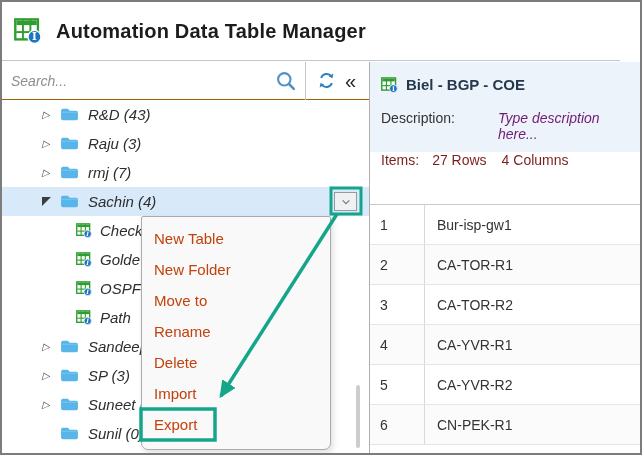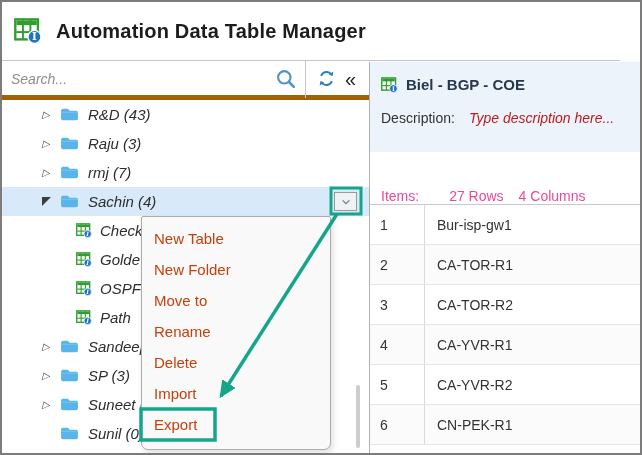--- a/index.html
+++ b/index.html
@@ -10,21 +10,21 @@
   }
   .frame::after{content:"";position:absolute;inset:0;border:2px solid #7c7c7c;pointer-events:none;z-index:40;}
 
   
   .header{position:absolute;left:2px;top:2px;width:618px;height:59px;border-bottom:1px solid #c6c6c6;
           display:flex;align-items:center;background:#fff;}
   .app-icon{width:28px;height:26px;margin-left:12px;flex:none;}
   .app-title{margin-left:14px;font-size:20px;font-weight:700;color:#1c1c1c;letter-spacing:.2px;}
 
   
-  .search-row{position:absolute;left:2px;top:62px;width:367px;height:38px;border-bottom:5px solid #a16207;
+  .search-row{position:absolute;left:2px;top:62px;width:367px;height:38px;border-bottom:1px solid #a16207;
               display:flex;align-items:center;background:#fff;}
   .search-input{flex:1;border:none;outline:none;padding:0 4px 0 9px;font-size:14px;color:#333;
                 font-family:"Liberation Sans",sans-serif;background:transparent;min-width:0;}
   .search-input::placeholder{color:#8e8e8e;font-style:italic;}
   .mag-icon{width:22px;height:22px;margin-right:8px;flex:none;}
   .v-div{width:1px;height:38px;background:#c6c6c6;flex:none;}
   .refresh-icon{width:19px;height:19px;margin:0 9px 0 11px;flex:none;}
   .collapse-icon{font-size:20px;color:#1f1f1f;margin-right:13px;line-height:1;flex:none;}
   .collapse-icon::before{content:"\00AB";}
 
@@ -47,24 +47,24 @@
   .drop-btn svg{width:16px;height:12px;}
 
   .tree-scroll{position:absolute;left:356px;top:385px;width:4px;height:63px;background:#cdcdcd;border-radius:2px;z-index:3;}
 
   
   .right-panel{position:absolute;left:369px;top:62px;width:271px;height:454px;border-left:1px solid #b0b0b0;background:#fff;}
   .info-header{height:90px;background:#edf3fa;}
   .title-row{display:flex;align-items:center;padding:14px 0 0 11px;}
   .title-row .tbl-icon{width:17px;height:16px;margin-right:8px;}
   .panel-title{font-size:15px;font-weight:700;color:#25384b;}
-  .desc-row{display:flex;align-items:baseline;padding-left:11px;margin-top:17px;font-size:14px;color:#333;}
-  .desc-ph{margin-left:14px;font-style:italic;color:#b91c1c;}
-  .items-row{height:52px;display:flex;align-items:flex-end;padding-left:11px;font-size:14px;color:#ec4899;background:#fff;}
-  .items-count{margin-left:30px;}
+  .desc-row{display:flex;align-items:baseline;padding-left:11px;margin-top:17px;font-size:14px;color:#333;gap:29px;}
+  .desc-ph{margin-left:14px;font-style:italic;color:#701a75;}
+  .items-row{height:52px;display:flex;align-items:flex-start;padding-left:11px;font-size:14px;color:#7f1d1d;background:#fff;}
+  .items-count{margin-left:13px;}
   .cols-count{margin-left:15px;}
 
   .dtable{border-top:1px solid #c9c9c9;}
   .dt-head{height:39px;display:flex;background:#f4f4f4;border-bottom:1px solid #d5d5d5;}
   .dt-row{height:40px;display:flex;background:#fff;border-bottom:1px solid #e6e6e6;}
   .dt-row.alt{background:#fbfbfb;}
   .c-no{width:55px;flex:none;display:flex;align-items:center;padding-left:10px;font-size:14px;color:#333;
         border-right:1px solid #d9d9d9;}
   .c-dev{flex:1;display:flex;align-items:center;padding-left:12px;font-size:14px;color:#333;min-width:0;}
   .dev-icon{width:17px;height:15px;margin-right:5px;flex:none;}

